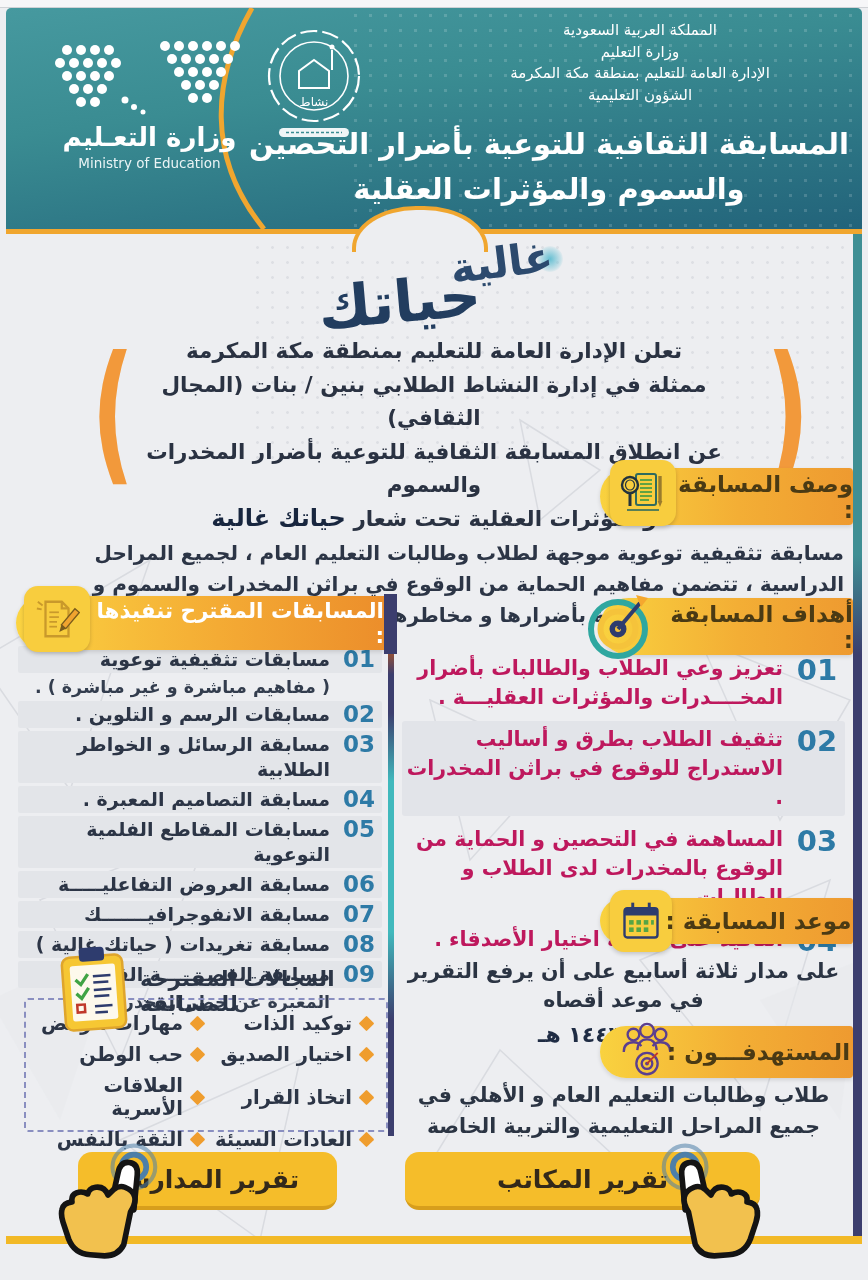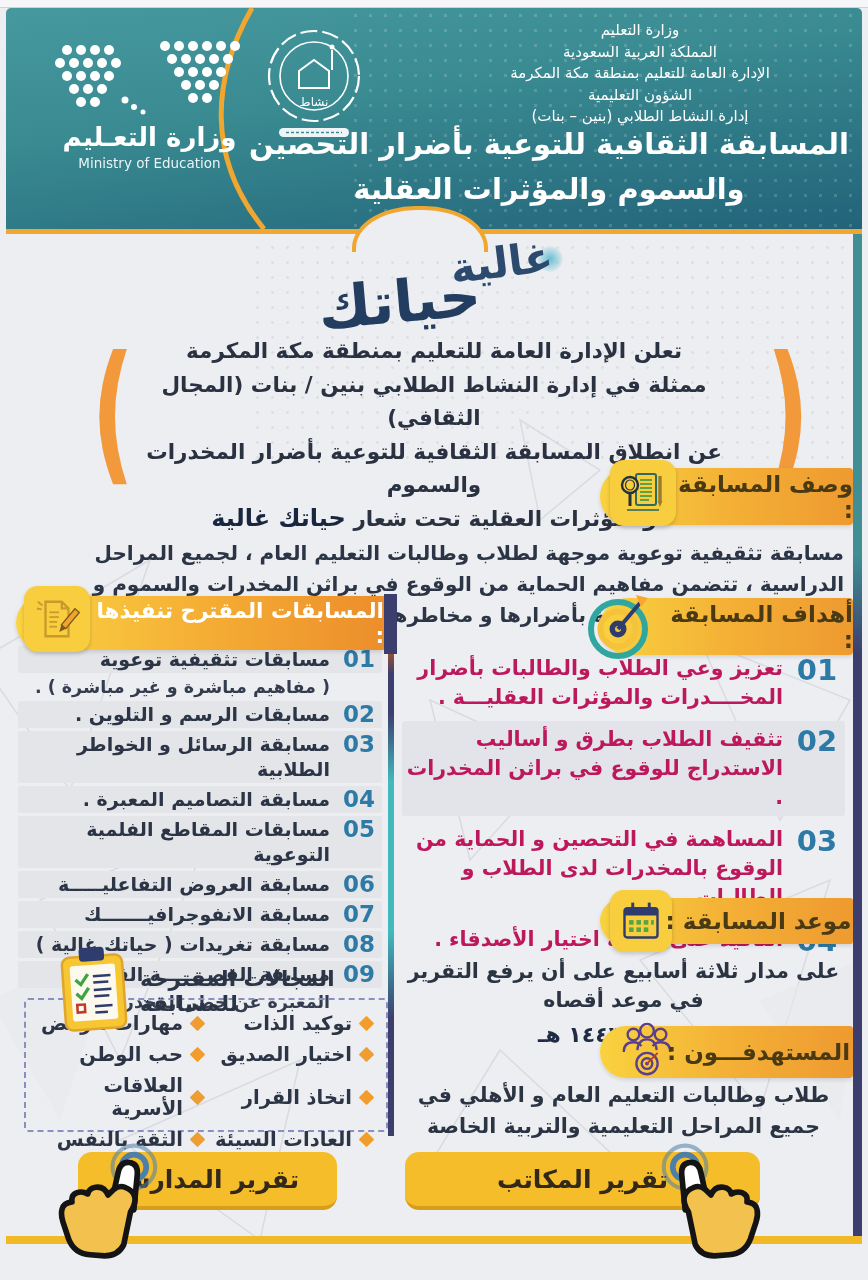--- a/index.html
+++ b/index.html
@@ -189,25 +189,24 @@
       <circle cx="56" cy="54" r="34" fill="none" stroke="#ffffff" stroke-width="1.6"></circle>
       <path d="M41 66 v-17 l15 -11 15 11 v17 z" fill="none" stroke="#ffffff" stroke-width="2"></path>
       <line x1="74" y1="28" x2="74" y2="48" stroke="#ffffff" stroke-width="2"></line>
       <circle cx="74" cy="25" r="2.5" fill="#ffffff"></circle>
       <text x="56" y="84" font-size="12" fill="#ffffff" text-anchor="middle">نشاط</text>
       <rect x="21" y="106" width="70" height="9" rx="4.5" fill="#ffffff" opacity=".92"></rect>
       <line x1="28" y1="110.5" x2="84" y2="110.5" stroke="#3a8c92" stroke-width="1.5" stroke-dasharray="3 2"></line>
     </svg>
 
     <div id="agency" class="rtl">
+      <div>المملكة العربية السعودية</div>
       <div>وزارة التعليم</div>
-      <div>المملكة العربية السعودية</div>
       <div>الإدارة العامة للتعليم بمنطقة مكة المكرمة</div>
       <div>الشؤون التعليمية</div>
-      <div>إدارة النشاط الطلابي (بنين – بنات)</div>
     </div>
 
     <div id="main-title" class="rtl">
       <div>المسابقة الثقافية للتوعية بأضرار التحصين</div>
       <div>والسموم والمؤثرات العقلية</div>
     </div>
   </div>
   <div id="notch"></div>
 
   <div id="slogan">

